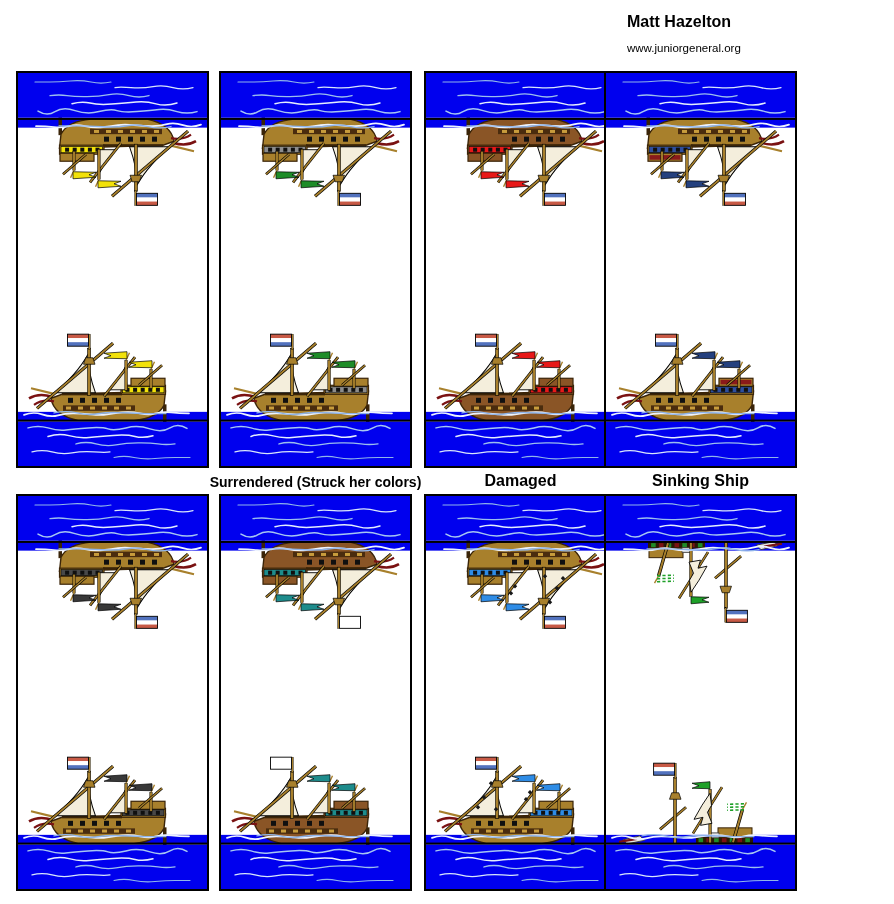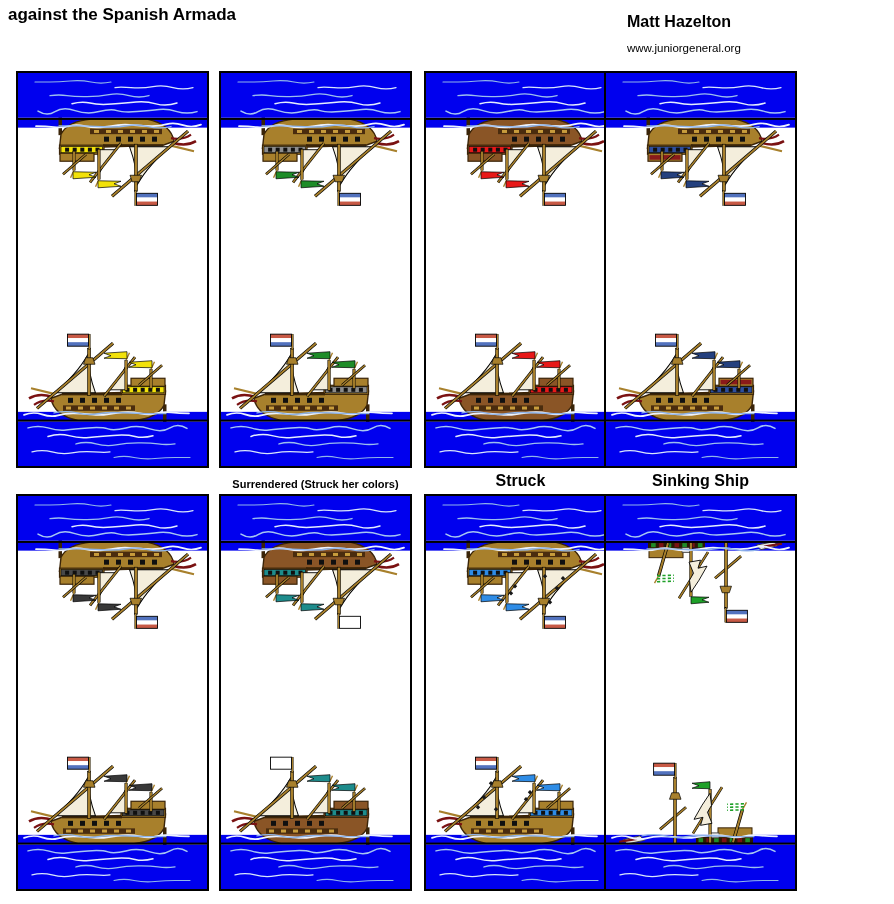--- a/index.html
+++ b/index.html
@@ -19,28 +19,27 @@
   .r1{top:71px}.r2{top:494px}
   .c1{left:16px}.c2{left:219px}.c3{left:424px}.c4{left:604px}
   .half{width:100%;height:50%;overflow:hidden;}
   .half svg{display:block;width:100%;height:100%;}
   .half.top svg{transform:rotate(180deg);}
   .caption{
     position:absolute;top:468px;height:22px;width:193px;
     display:flex;align-items:flex-end;justify-content:center;
     font-weight:bold;white-space:nowrap;
   }
-  .caption.small{font-size:11px;padding-bottom:1px;}
+  .caption.small{font-size:14px;padding-bottom:1px;}
   .caption.large{font-size:16px;}
 </style>
 </head>
 <body>
 
 <div class="page-title">
-  <span style="display:block">against the Spanish Armada</span>
 </div>
 <div class="credit-author">Matt Hazelton</div>
 <div class="credit-site">www.juniorgeneral.org</div>
 
 <div class="card r1 c1">
     <div class="half top">
       <svg viewBox="0 0 189 196" preserveAspectRatio="none">
     <rect x="0" y="0" width="189" height="196" fill="#fff"></rect>
     <rect x="0" y="141.5" width="189" height="9" fill="#0000EE"></rect>
     <g>
@@ -587,21 +586,21 @@
   <path d="M30,166 q11,-3.6 21,-0.8 t20,1.8 t24,-2 t22,1 t18,-0.6" stroke="#E4EEFE" stroke-width="1.5"></path>
   <path d="M58,173.5 q10,-2.8 20,0 t20,1 t22,-2 t20,1 t17,0" stroke="#9BBEEE" stroke-width="1.35"></path>
   <path d="M14,181.5 q10,-2.8 20,0 t20,1 t22,-1 t16,0" stroke="#D8E6FC" stroke-width="1.25"></path>
   <path d="M96,187 q10,-2 20,0 t21,1 t20,-1 t15,0" stroke="#8FB4EA" stroke-width="1.2"></path>
   </g>
   </svg>
     </div>
   </div>
 
 <div class="caption small c2">Surrendered (Struck her colors)</div>
-<div class="caption large c3">Struck</div>
+<div class="caption large c3">Damaged</div>
 <div class="caption large c4">Sinking Ship</div>
 
 <div class="card r2 c1">
     <div class="half top">
       <svg viewBox="0 0 189 196" preserveAspectRatio="none">
     <rect x="0" y="0" width="189" height="196" fill="#fff"></rect>
     <rect x="0" y="141.5" width="189" height="9" fill="#0000EE"></rect>
     <g>
           <rect x="145" y="134" width="3.5" height="18" fill="#3A2408"></rect>
           <path d="M33,128 Q36,145 60,150 L116,150 Q139,148 146,135 L147.5,121 L44,124 Z" fill="#A8802C" stroke="#3A2408" stroke-width="1.4"></path>

